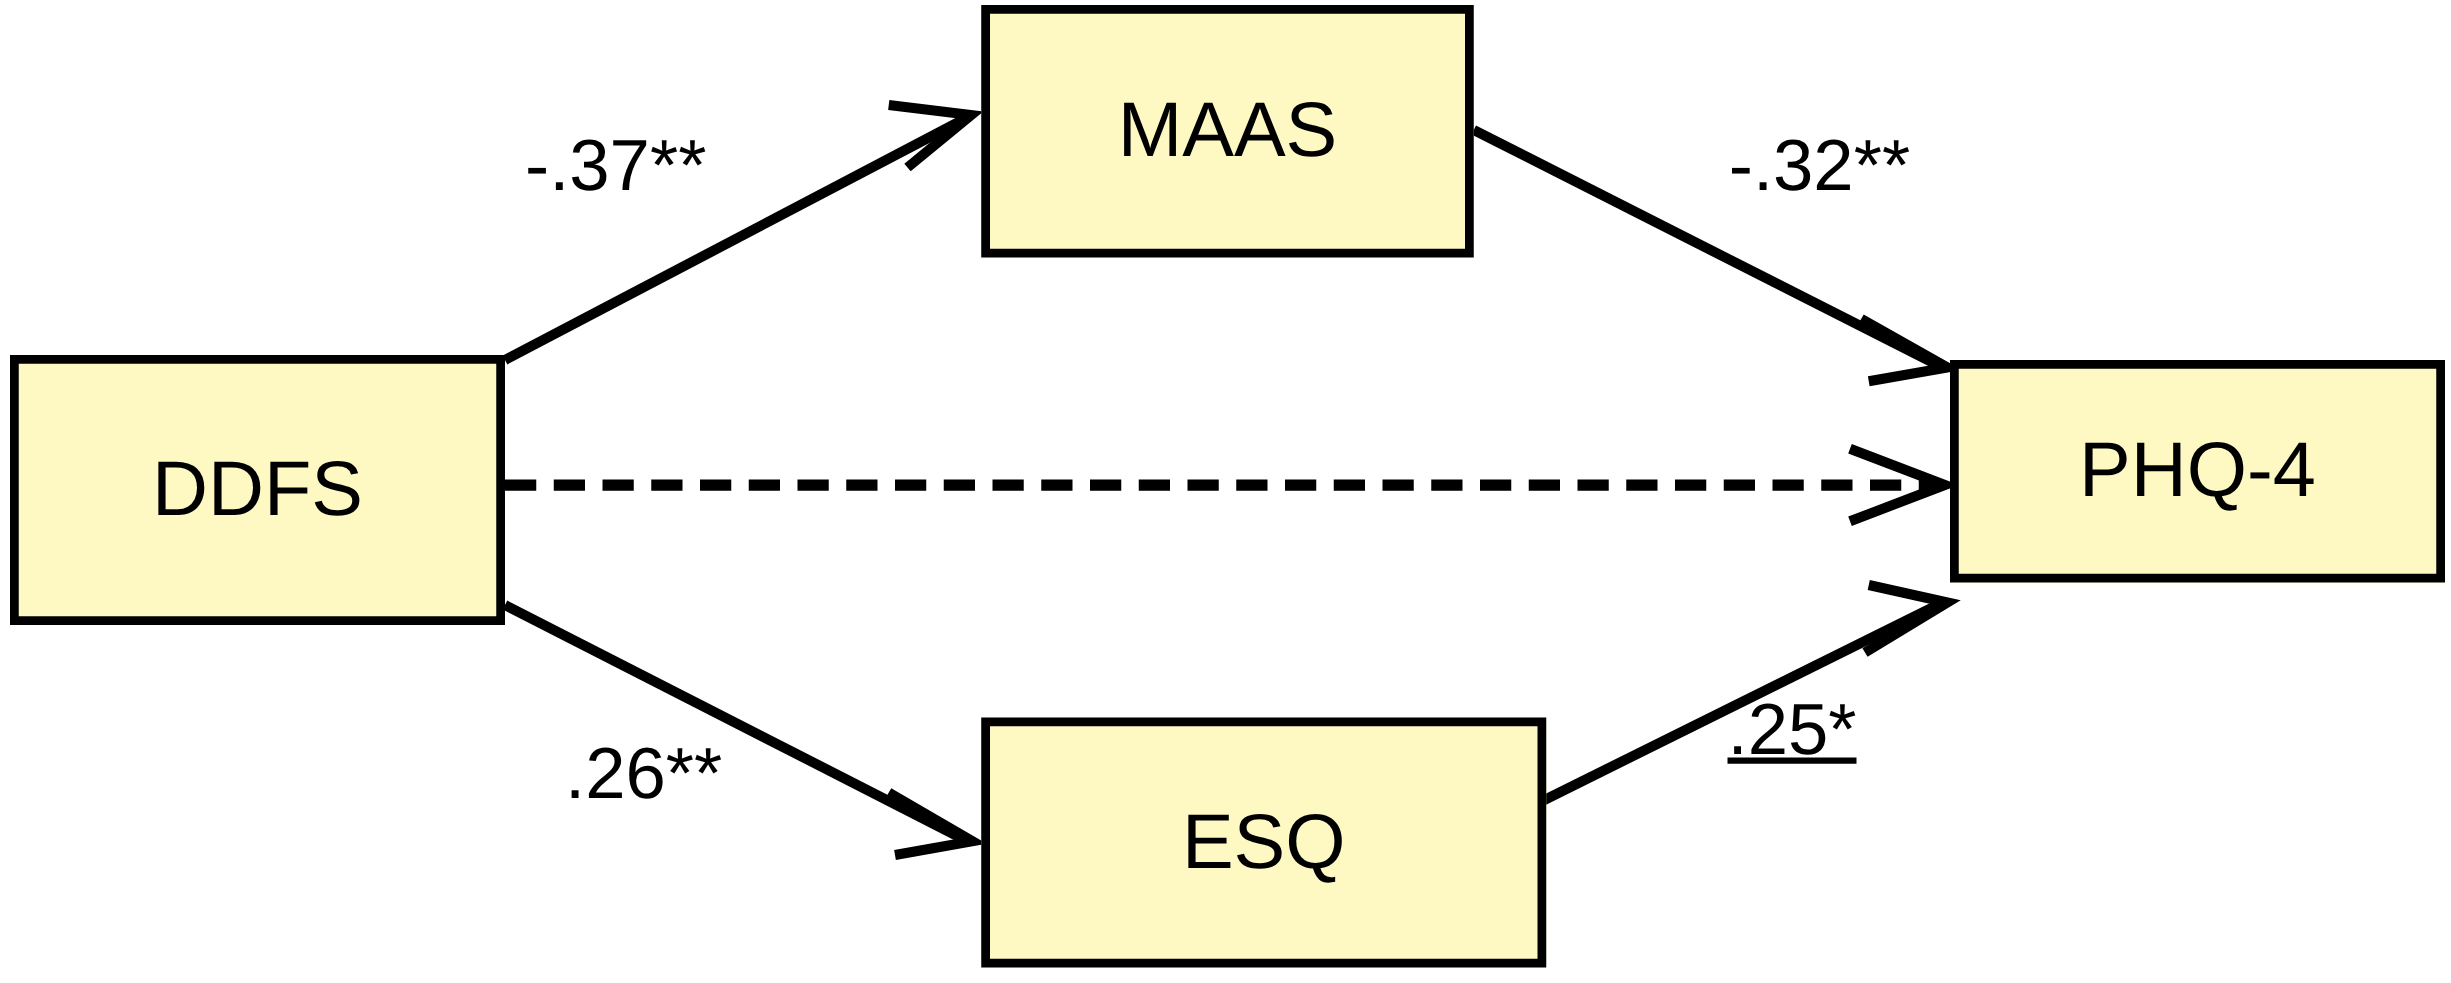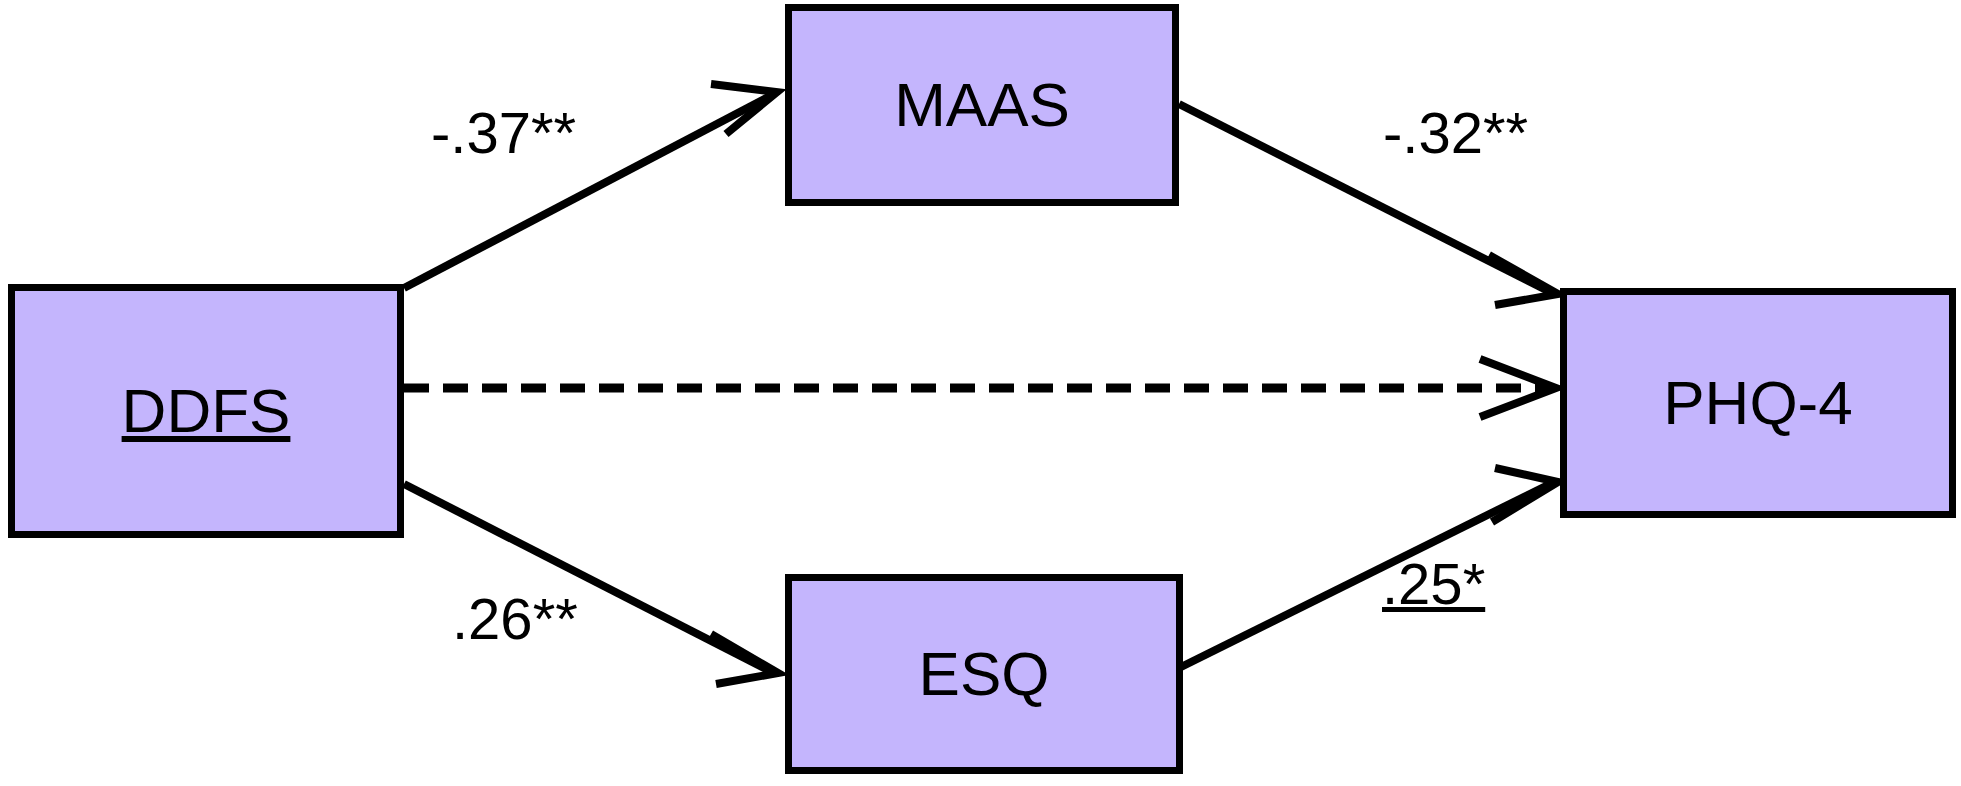--- a/index.html
+++ b/index.html
@@ -22,21 +22,21 @@
     position: absolute;
     left: 0;
     top: 0;
     width: 1961px;
     height: 786px;
     display: block;
   }
   .node-box {
     position: absolute;
     box-sizing: border-box;
-    background: #c4b5fd;
+    background: #fef9c3;
     border: 7px solid #000000;
     display: flex;
     align-items: center;
     justify-content: center;
     z-index: 3;
   }
   .node-label {
     font-family: "Liberation Sans", sans-serif;
     font-size: 62px;
     line-height: 1;
@@ -47,26 +47,26 @@
   .edge-label {
     position: absolute;
     font-family: "Liberation Sans", sans-serif;
     font-size: 58px;
     line-height: 1;
     color: #000000;
     white-space: nowrap;
     z-index: 4;
   }
   
-  #node-ddfs  { left: 8px;    top: 284px; width: 396px; height: 254px; text-decoration: underline; }
+  #node-ddfs  { left: 8px;    top: 284px; width: 396px; height: 216px; }
   #node-maas  { left: 785px;  top: 4px;   width: 394px; height: 202px; }
-  #node-esq   { left: 785px;  top: 574px; width: 398px; height: 200px; }
-  #node-phq4  { left: 1560px; top: 288px; width: 396px; height: 230px; }
+  #node-esq   { left: 785px;  top: 574px; width: 452px; height: 200px; }
+  #node-phq4  { left: 1560px; top: 288px; width: 396px; height: 178px; }
   
-  #label-a-maas { left: 431px;  top: 104px; }
+  #label-a-maas { left: 420px;  top: 104px; }
   #label-b-maas { left: 1354px; top: 104px; margin-left: 29px; }
   #label-direct { left: 862px;  top: 290px; }
   #label-a-esq  { left: 452px;  top: 590px; }
   #label-b-esq  { left: 1382px; top: 555px; text-decoration: underline; }
 </style>
 </head>
 <body>
 
 <div id="diagram-root">
 

